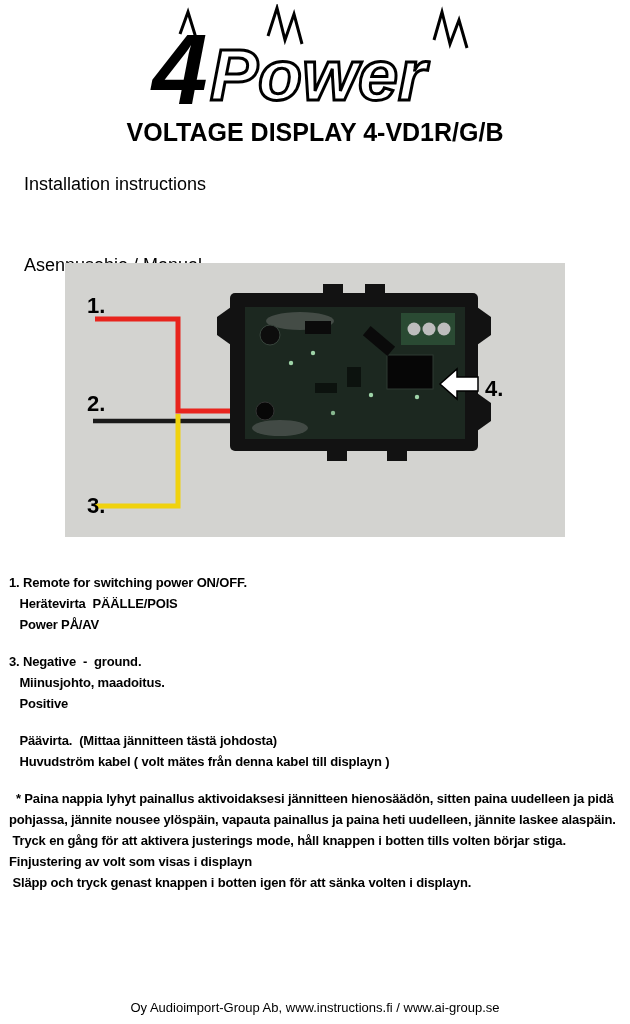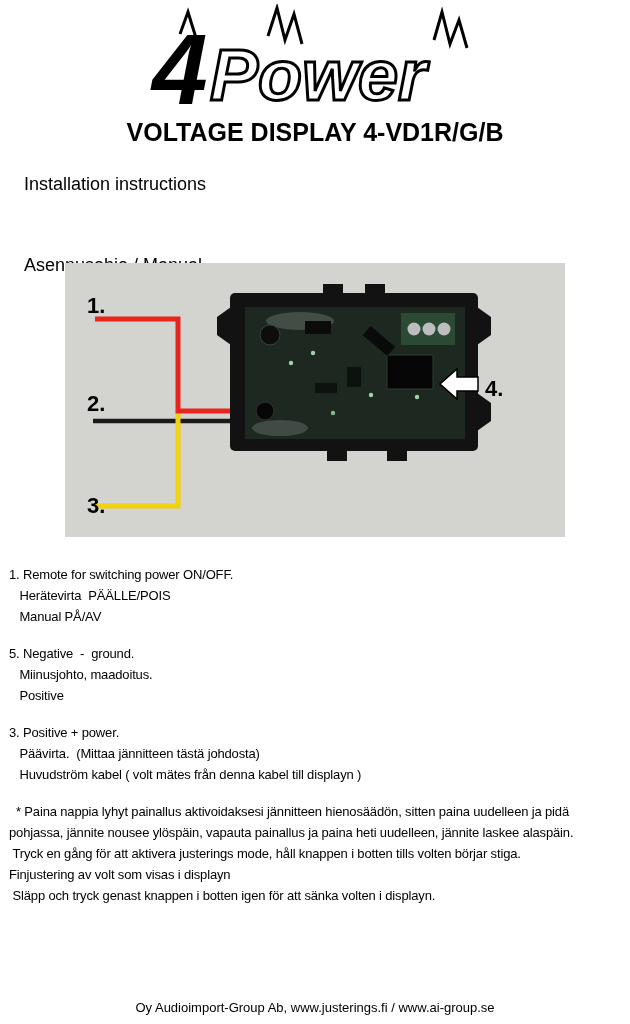--- a/index.html
+++ b/index.html
@@ -17,21 +17,21 @@
   }
   .sub { position:absolute; left:0; width:100%; text-align:left; font-size:18px;padding-left:24px; }
   .sub1 { top:174px; }
   .sub2 { top:220px;margin-top:35px; }
   .figure { position:absolute; top:263px; left:65px; width:500px; height:274px; }
   .fig-label { font-family:"Liberation Sans",sans-serif; font-weight:bold; font-size:22px; fill:#000; }
   .instructions {
     position:absolute; top:556px; left:9px; width:612px;
     font-size:13px; line-height:21px; letter-spacing:-0.15px;
   }
-  .block { margin:8px 0 16px 0; }
+  .block { margin:16px 0 16px 0;font-weight:bold; }
   .line { white-space:pre-wrap; }
   .footer {
     position:absolute; top:1000px; left:0; width:100%; text-align:center; font-size:13px;
   }
 </style>
 </head>
 <body>
 
 <div class="page">
 
@@ -97,35 +97,34 @@
       <text class="fig-label" x="22" y="148">2.</text>
       <text class="fig-label" x="22" y="250">3.</text>
       <text class="fig-label" x="420" y="133">4.</text>
     </svg>
   </div>
 
   <div class="instructions">
     <div class="block">
       <div class="line">1. Remote for switching power ON/OFF.</div>
       <div class="line">   Herätevirta  PÄÄLLE/POIS</div>
-      <div class="line">   Manual PÅ/AV</div>
+      <div class="line">   Power PÅ/AV</div>
     </div>
     <div class="block">
-      <div class="line">5. Negative  -  ground.</div>
+      <div class="line">3. Negative  -  ground.</div>
       <div class="line">   Miinusjohto, maadoitus.</div>
       <div class="line">   Positive</div>
     </div>
     <div class="block">
-      <div class="line">3. Positive + power.</div>
       <div class="line">   Päävirta.  (Mittaa jännitteen tästä johdosta)</div>
       <div class="line">   Huvudström kabel ( volt mätes från denna kabel till displayn )</div>
     </div>
     <div class="block">
       <div class="line">  * Paina nappia lyhyt painallus aktivoidaksesi jännitteen hienosäädön, sitten paina uudelleen ja pidä pohjassa, jännite nousee ylöspäin, vapauta painallus ja paina heti uudelleen, jännite laskee alaspäin.</div>
       <div class="line"> Tryck en gång för att aktivera justerings mode, håll knappen i botten tills volten börjar stiga.</div>
       <div class="line">Finjustering av volt som visas i displayn</div>
       <div class="line"> Släpp och tryck genast knappen i botten igen för att sänka volten i displayn.</div>
     </div>
   </div>
 
-  <div class="footer">Oy Audioimport-Group Ab, www.justerings.fi / www.ai-group.se</div>
+  <div class="footer">Oy Audioimport-Group Ab, www.instructions.fi / www.ai-group.se</div>
 
 </div>
 
 </body></html>

